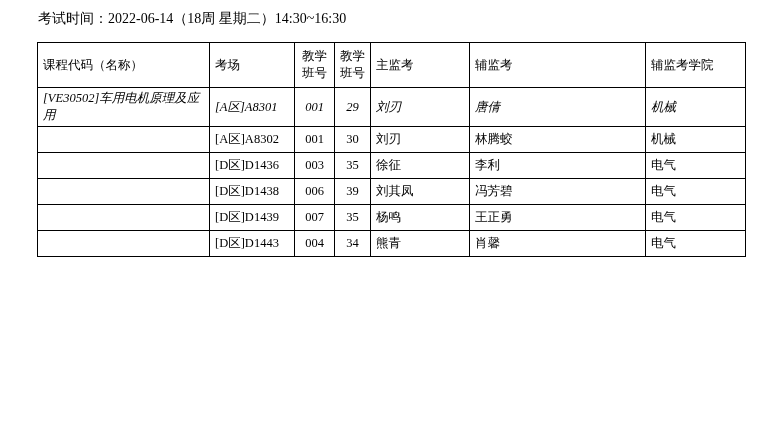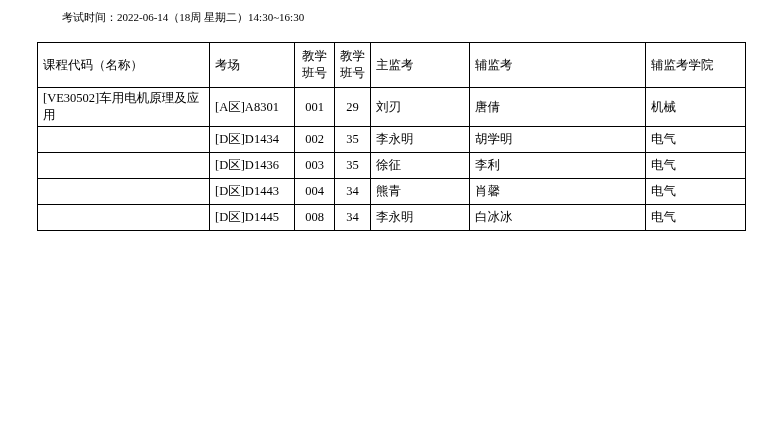--- a/index.html
+++ b/index.html
@@ -16,23 +16,22 @@
   }
   .page {
     position: relative;
     width: 782px;
     height: 435px;
   }
   .exam-time {
     position: absolute;
     left: 38px;
     top: 10px;
-    font-size: 11px;
+    font-size: 14px;
     white-space: nowrap;
-    margin-left: 24px;
   }
   table.exam-table {
     position: absolute;
     left: 37px;
     top: 42px;
     border-collapse: collapse;
     table-layout: fixed;
     font-size: 12.5px;
   }
   table.exam-table th,
@@ -56,21 +55,21 @@
   
   table.exam-table th:nth-child(3),
   table.exam-table td:nth-child(3),
   table.exam-table th:nth-child(4),
   table.exam-table td:nth-child(4) {
     text-align: center;
     padding: 2px 2px;
   }
   thead tr { height: 45px; }
   tbody tr { height: 26px; }
-  tbody tr.tall { height: 39px; }
+  tbody tr.tall { height: 39px; font-style: italic; }
 </style>
 </head>
 <body>
 
 <div class="page">
 
   <div class="exam-time">考试时间：2022-06-14（18周 星期二）14:30~16:30</div>
 
   <table class="exam-table">
     <colgroup>
@@ -98,50 +97,59 @@
           <td>[VE30502]车用电机原理及应用</td>
           <td>[A区]A8301</td>
           <td>001</td>
           <td>29</td>
           <td>刘刃</td>
           <td>唐倩</td>
           <td>机械</td>
         </tr>
         <tr>
           <td></td>
-          <td>[D区]D1434</td>
-          <td>002</td>
-          <td>35</td>
-          <td>李永明</td>
-          <td>胡学明</td>
-          <td>电气</td>
+          <td>[A区]A8302</td>
+          <td>001</td>
+          <td>30</td>
+          <td>刘刃</td>
+          <td>林腾蛟</td>
+          <td>机械</td>
         </tr>
         <tr>
           <td></td>
           <td>[D区]D1436</td>
           <td>003</td>
           <td>35</td>
           <td>徐征</td>
           <td>李利</td>
           <td>电气</td>
         </tr>
         <tr>
           <td></td>
+          <td>[D区]D1438</td>
+          <td>006</td>
+          <td>39</td>
+          <td>刘其凤</td>
+          <td>冯芳碧</td>
+          <td>电气</td>
+        </tr>
+        <tr>
+          <td></td>
+          <td>[D区]D1439</td>
+          <td>007</td>
+          <td>35</td>
+          <td>杨鸣</td>
+          <td>王正勇</td>
+          <td>电气</td>
+        </tr>
+        <tr>
+          <td></td>
           <td>[D区]D1443</td>
           <td>004</td>
           <td>34</td>
           <td>熊青</td>
           <td>肖馨</td>
-          <td>电气</td>
-        </tr>
-        <tr>
-          <td></td>
-          <td>[D区]D1445</td>
-          <td>008</td>
-          <td>34</td>
-          <td>李永明</td>
-          <td>白冰冰</td>
           <td>电气</td>
         </tr>
       </tbody>
   </table>
 
 </div>
 
 </body></html>

